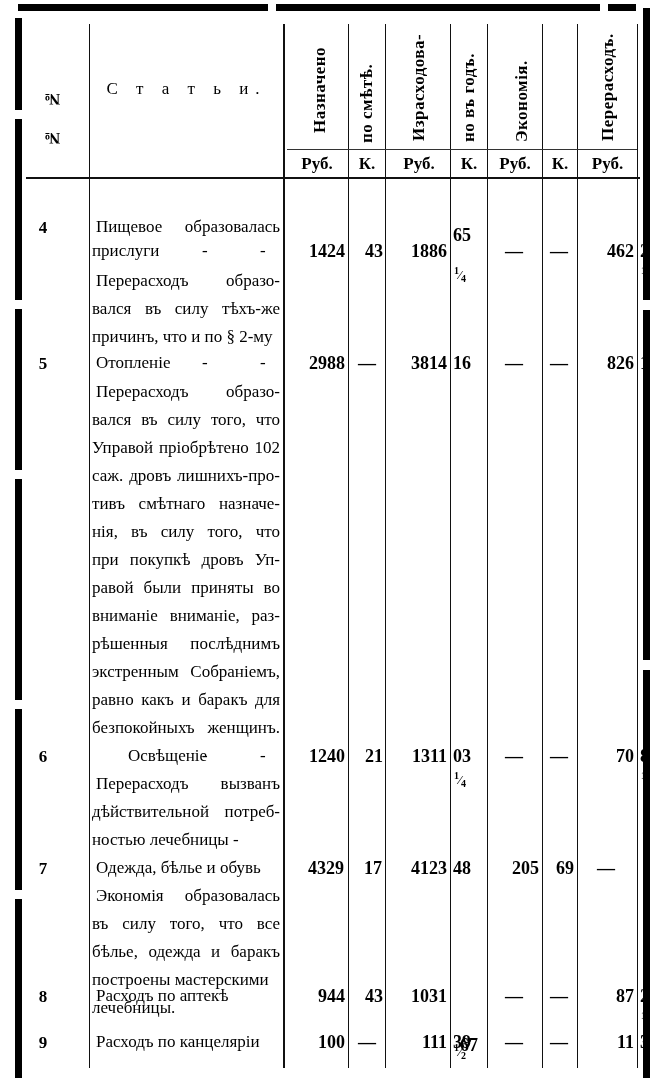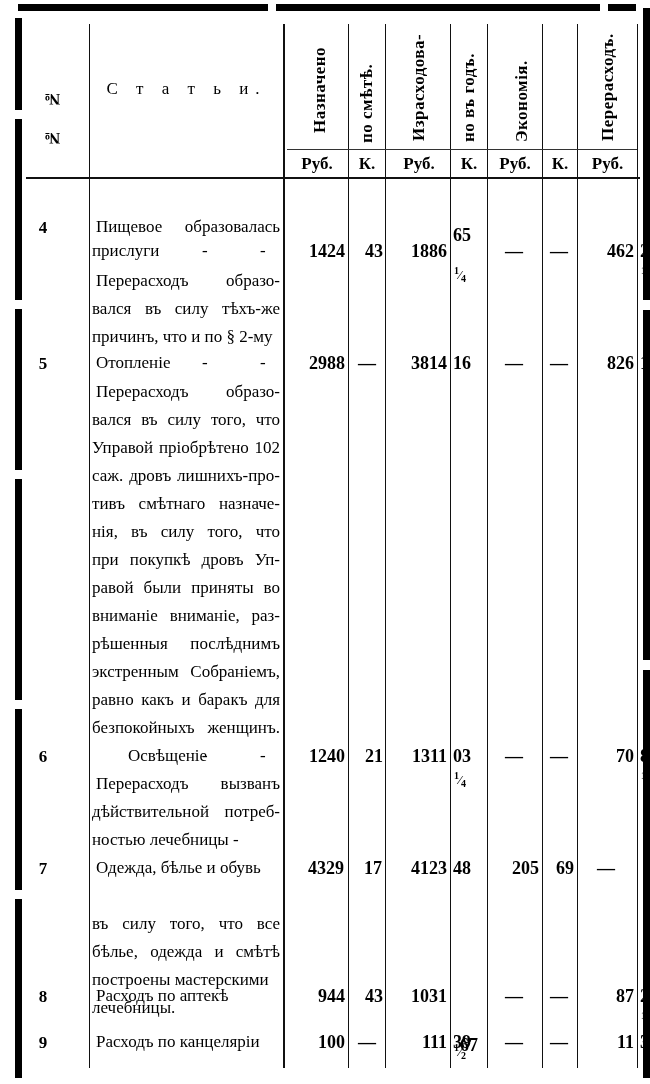--- a/index.html
+++ b/index.html
@@ -329,22 +329,23 @@
 
     <div class="num" style="left:259px; top:845px; width:59px;">4329</div>
     <div class="num" style="left:323px; top:845px; width:33px;">17</div>
     <div class="num" style="left:362px; top:845px; width:59px;">4123</div>
     <div class="num" style="left:427px; top:845px; width:32px; text-align:left;">48</div>
     <div class="num" style="left:463px; top:845px; width:50px;">205</div>
     <div class="num" style="left:518px; top:845px; width:30px;">69</div>
     <div class="dash" style="left:552px; top:845px; width:56px;">—</div>
     <div class="dash" style="left:613px; top:845px; width:32px;">—</div>
 
+    <div class="artline just" style="left:70px; top:873px; width:184px;">Экономія образовалась</div>
     <div class="artline just" style="left:66px; top:901px; width:188px;">въ силу  того, что  все</div>
-    <div class="artline just" style="left:66px; top:929px; width:188px;">бѣлье,  одежда и смѣтѣ</div>
+    <div class="artline just" style="left:66px; top:929px; width:188px;">бѣлье,  одежда и баракъ</div>
     <div class="artline" style="left:66px; top:957px;">построены мастерскими</div>
     <div class="artline" style="left:66px; top:985px;">лечебницы.</div>
 
     <div class="rownum" style="left:4px; top:973px;">8</div>
     <div class="artline" style="left:70px; top:973px;">Расходъ по аптекѣ</div>
 
     <div class="num" style="left:261px; top:973px; width:58px;">944</div>
     <div class="num" style="left:325px; top:973px; width:32px;">43</div>
     <div class="num" style="left:362px; top:973px; width:59px;">1031</div>
     <div class="num" style="left:427px; top:1022px; width:32px; text-align:center;">67</div>

